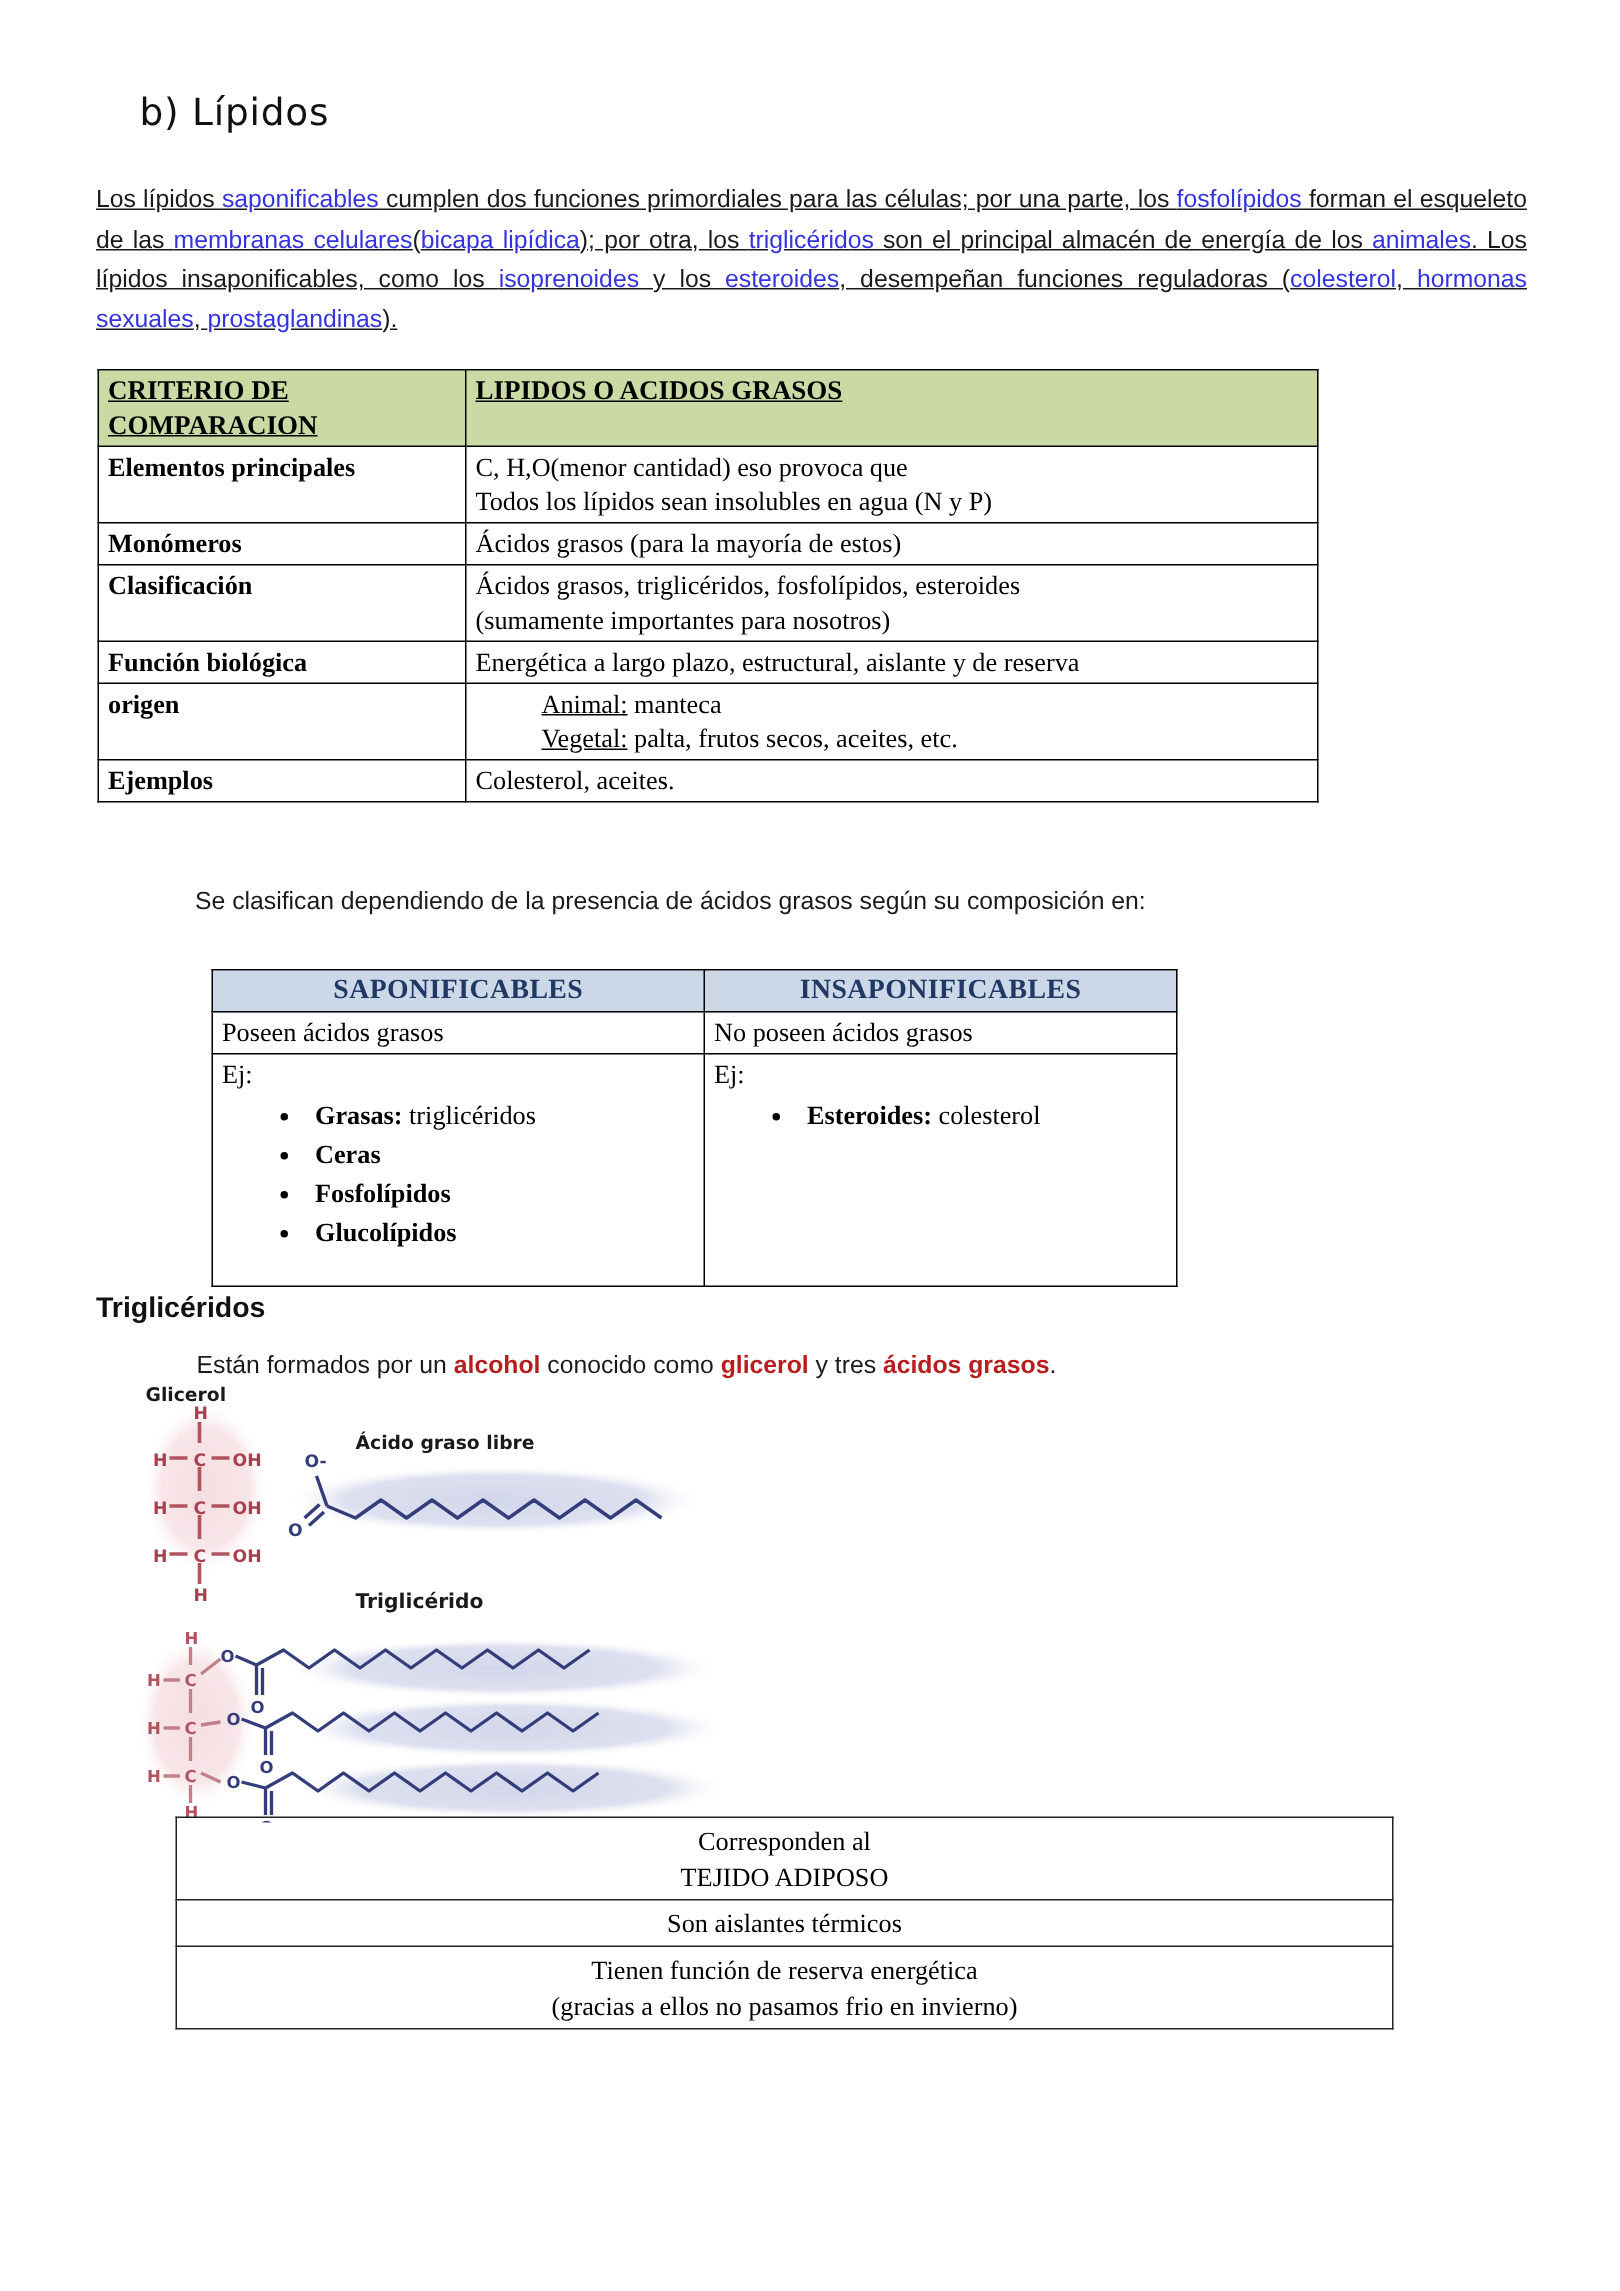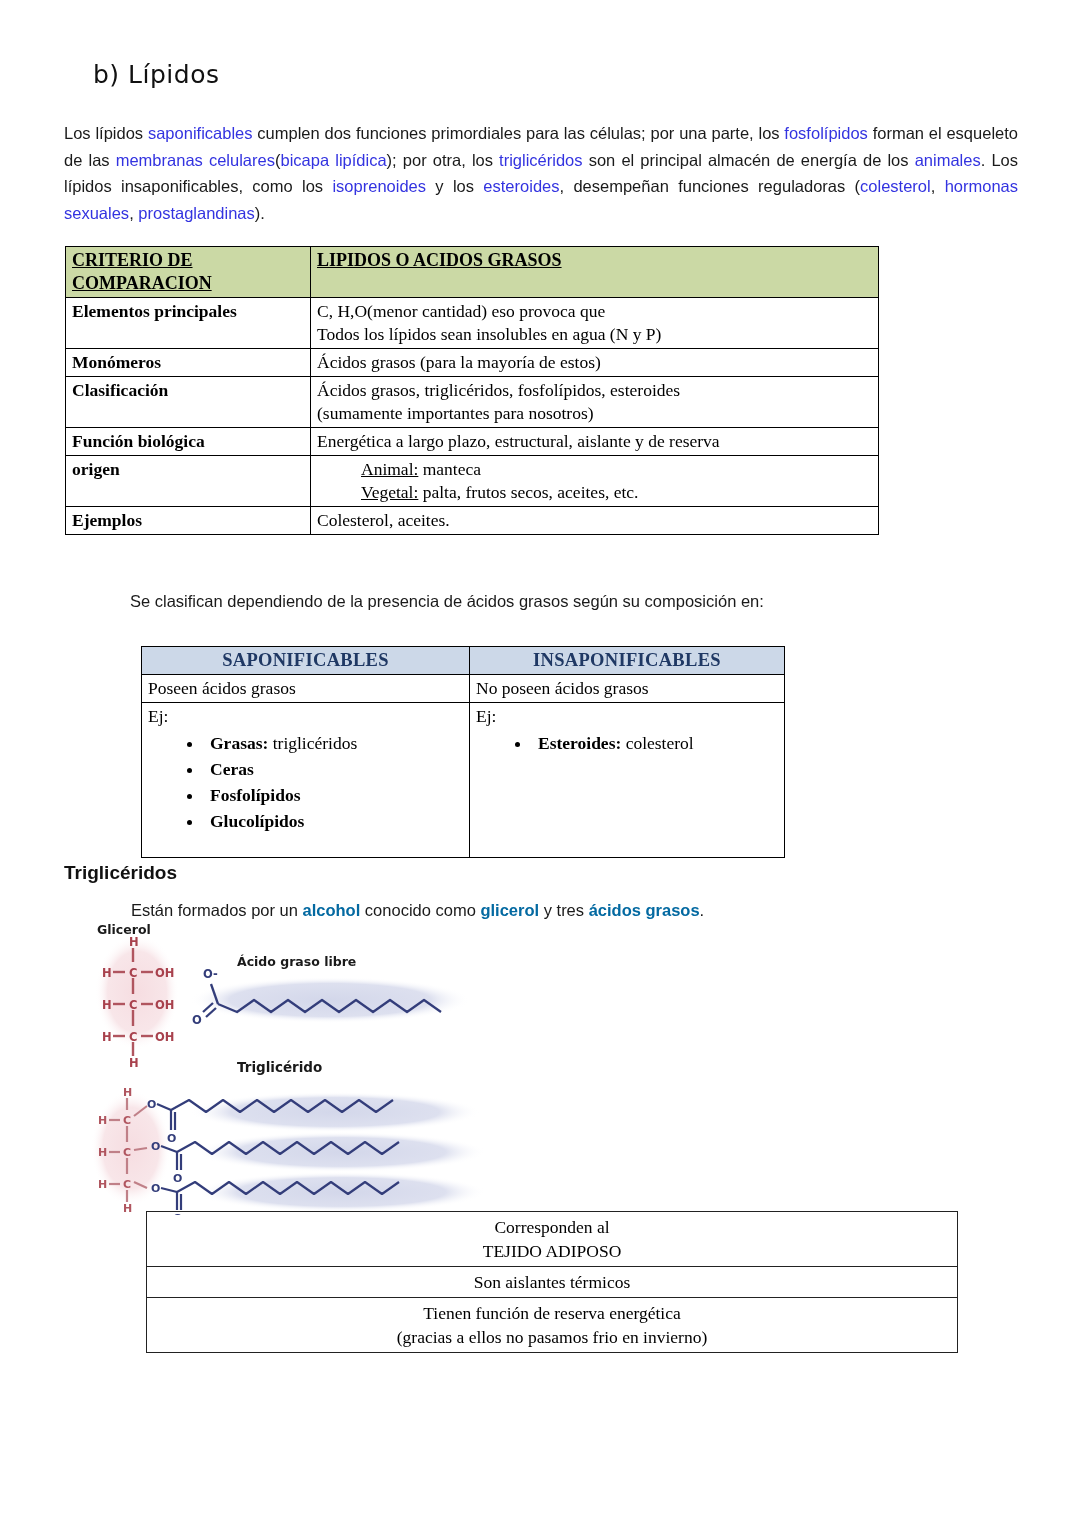--- a/index.html
+++ b/index.html
@@ -19,20 +19,21 @@
     font-family:"DejaVu Sans", sans-serif;
     font-size:25px; letter-spacing:0.5px; color:#111;
   }
 
   
   .intro{
     position:absolute; left:64px; top:120px; width:954px;
     font-size:16.5px; line-height:26.5px;
     text-align:justify; text-justify:inter-word;
     color:#1a1a1a;
+    text-decoration:underline;
   }
   .intro .hl{color:#3333e0;}
 
   
   .tbl{border-collapse:collapse; table-layout:fixed;}
   .tbl td,.tbl th{
     font-family:"Liberation Serif", serif;
     border:1px solid #000;
     padding:2px 6px;
     vertical-align:top;
@@ -70,31 +71,31 @@
   
   .sub-h{
     position:absolute; left:64px; top:862px;
     font-size:19px; font-weight:bold; color:#111;
     font-family:"Liberation Sans", sans-serif;
   }
   .sub-p{
     position:absolute; left:131px; top:897px; width:760px;
     font-size:16.5px; line-height:26px; color:#1a1a1a;
   }
-  .sub-p .hl2{color:#0369a1; font-weight:bold;}
+  .sub-p .hl2{color:#b91c1c; font-weight:bold;}
 
   
   .figure{position:absolute; left:85px; top:920px; width:520px; height:290px;}
   .fig-lbl{
     position:absolute; font-family:"DejaVu Sans", sans-serif;
     font-weight:bold; font-size:12.5px; color:#1a1a1a;
   }
 
   
-  #table3{position:absolute; left:146px; top:1211px; width:812px;}
+  #table3{position:absolute; left:117px; top:1211px; width:812px;}
   #table3 td{
     border:1px solid #222; text-align:center; font-size:17.5px;
     line-height:24px; padding:3px 4px;
   }
 </style>
 </head>
 <body>
 
 <div class="page">
 

